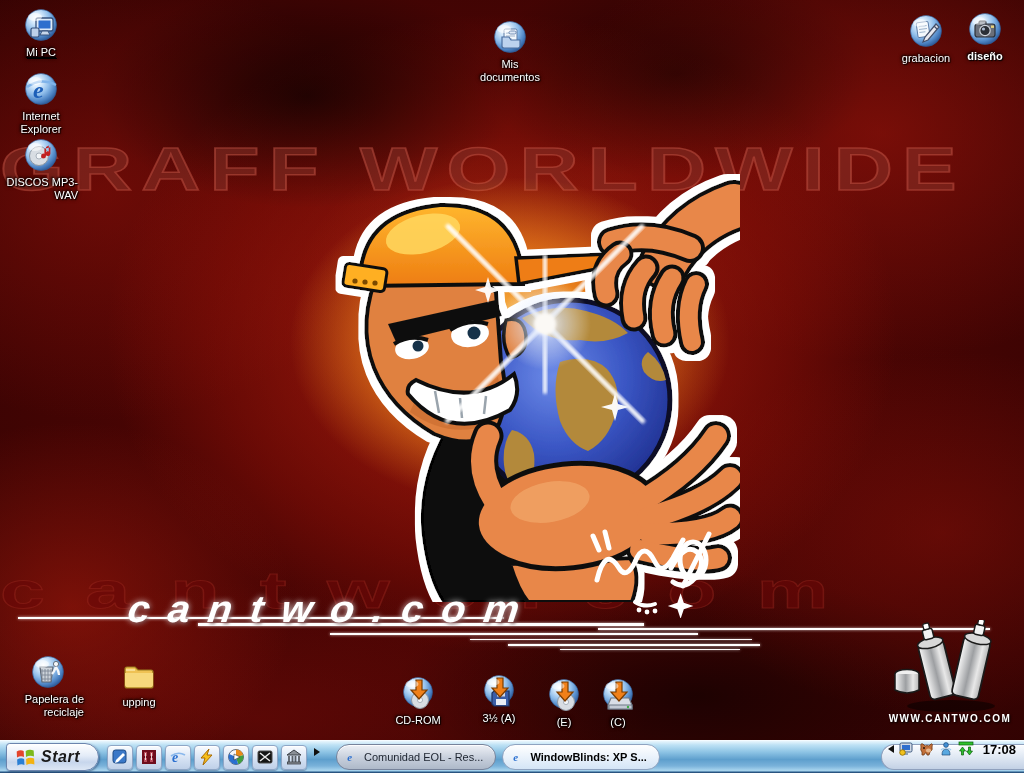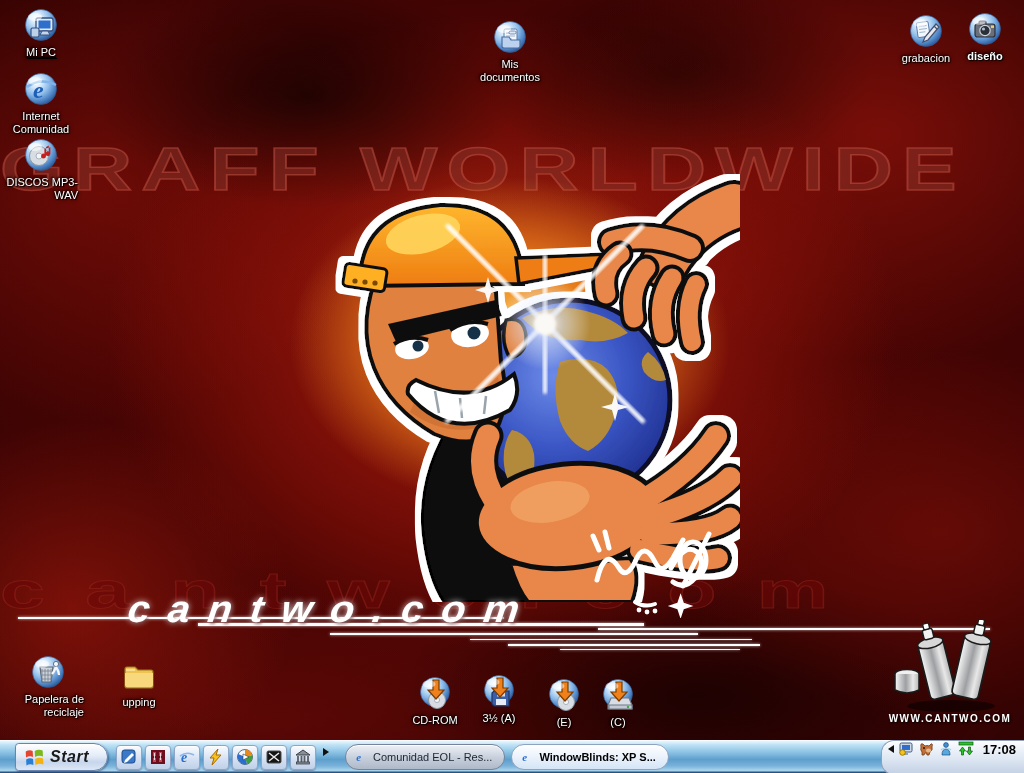--- a/index.html
+++ b/index.html
@@ -69,21 +69,21 @@
 
   
   .taskbar {
     position:absolute; left:0; top:740px; width:1024px; height:33px;
     display:flex; align-items:center;
     background:linear-gradient(180deg,#e9f6fd 0%,#bfe2f5 12%,#8cc3e4 35%,#5e9fcd 58%,#7ab2da 78%,#a9d5ee 92%,#3f739f 97%,#12325e 100%);
     border-top:1px solid #f4fbff;
   }
   .start-btn {
     display:flex; align-items:center; gap:5px;
-    height:28px; margin-left:15px; padding:0 18px 0 8px;
+    height:28px; margin-left:6px; padding:0 18px 0 8px;
     border:1px solid #6b84ad; border-radius:4px 15px 15px 4px;
     background:linear-gradient(180deg,#ffffff,#e4ecf8 45%,#c7d6ec 70%,#dde7f5);
     box-shadow:inset 0 1px 0 #fff, 1px 1px 2px rgba(10,30,70,.45);
     cursor:pointer;
   }
   .start-btn .start-label { font-size:16px; font-weight:bold; font-style:italic; color:#1a1a1a; letter-spacing:.5px; }
   .ql { display:flex; align-items:center; gap:3px; margin-left:8px; }
   .ql-btn {
     width:26px; height:25px; display:flex; align-items:center; justify-content:center;
     border:1px solid #8fa6c6; border-radius:4px;
@@ -107,21 +107,21 @@
   .task-btn.active {
     background:linear-gradient(180deg,#ffffff,#e8f1fb 55%,#d4e5f6);
     border-color:#8fa3c0; font-weight:bold; color:#000;
   }
   .task-btn .tlabel { max-width:128px; overflow:hidden; text-overflow:ellipsis; }
 
   .tb-spacer { flex:1; }
 
   .tray {
     display:flex; align-items:center; gap:4px;
-    height:35px; margin-right:0; padding:0 8px 16px 6px;
+    height:26px; margin-right:0; padding:0 8px 16px 6px;
     border:1px solid #8fa0bd; border-right:none; border-radius:13px 0 0 13px;
     background:linear-gradient(180deg,#fbfdff,#dde6f2 55%,#c3d1e5);
     box-shadow:inset 0 1px 0 #fff;
   }
   .tray-ic { width:16px; height:16px; display:block; cursor:pointer; }
   .clock { font-size:13px; font-weight:bold; color:#000; margin-left:5px; cursor:default; }
 </style>
 </head>
 <body>
 
@@ -318,21 +318,21 @@
     <div class="lbl">Mi PC</div>
   </div>
 
   <div class="desk-icon" style="left:6px; top:72px; width:70px;">
     <svg class="ic" viewBox="0 0 36 36">
       <circle cx="18" cy="17" r="15.5" fill="url(#orbGrad)" stroke="#2d5a96" stroke-width=".6"></circle>
       <text x="10" y="26" font-family="Liberation Serif, serif" font-size="24" font-style="italic" font-weight="bold" fill="#1d5fb8">e</text>
       <path d="M4,15 Q18,5 33,13" stroke="#7fb3ea" stroke-width="2.5" fill="none"></path>
       <ellipse cx="12" cy="9" rx="7" ry="4" fill="#fff" opacity=".55"></ellipse>
     </svg>
-    <div class="lbl">Internet Comunidad</div>
+    <div class="lbl">Internet Explorer</div>
   </div>
 
   <div class="desk-icon" style="left:4px; top:138px; width:74px;text-align:right;">
     <svg class="ic" viewBox="0 0 36 36">
       <circle cx="18" cy="17" r="15.5" fill="url(#orbGrad)" stroke="#2d5a96" stroke-width=".6"></circle>
       <circle cx="16" cy="18" r="9.5" fill="#d8dde3" stroke="#8d97a3" stroke-width="1"></circle>
       <circle cx="16" cy="18" r="3" fill="#f2f5f8" stroke="#9aa4b0" stroke-width=".8"></circle>
       <path d="M23,9 v9 a2.4,2.4 0 1 1 -1.6,-2.3 v-5 l6,-1.4 v6.4 a2.4,2.4 0 1 1 -1.6,-2.3 v-6 z" fill="#c22121"></path>
       <ellipse cx="12" cy="9" rx="7" ry="4" fill="#fff" opacity=".55"></ellipse>
     </svg>
@@ -390,21 +390,21 @@
 
   <div class="desk-icon" style="left:108px; top:658px; width:62px;">
     <svg class="ic" viewBox="0 0 36 36">
       <path d="M4,11 q0,-2 2,-2 h8 l3,3 h13 q2,0 2,2 v14 q0,2 -2,2 h-24 q-2,0 -2,-2 z" fill="#efc254" stroke="#9a7b1e" stroke-width="1.2"></path>
       <path d="M4,15 h28 v12 q0,2 -2,2 h-24 q-2,0 -2,-2 z" fill="#f7d87c"></path>
       <path d="M5,12 h9" stroke="#fce9ae" stroke-width="1.4"></path>
     </svg>
     <div class="lbl">upping</div>
   </div>
 
-  <div class="desk-icon" style="left:404px; top:676px; width:62px;">
+  <div class="desk-icon" style="left:387px; top:676px; width:62px;">
     <svg class="ic" viewBox="0 0 36 36">
       <circle cx="18" cy="16" r="14.5" fill="url(#orbGrad)" stroke="#2d5a96" stroke-width=".6"></circle>
       <circle cx="20" cy="24" r="8.5" fill="#d8dde3" stroke="#8d97a3" stroke-width="1"></circle>
       <circle cx="20" cy="24" r="2.6" fill="#f2f5f8" stroke="#9aa4b0" stroke-width=".8"></circle>
       <path d="M16,4 h6 v10 h5 l-8,9 -8,-9 h5 z" fill="#f08019" stroke="#7a3c00" stroke-width="1.2"></path>
       <ellipse cx="12" cy="8" rx="6.5" ry="3.6" fill="#fff" opacity=".5"></ellipse>
     </svg>
     <div class="lbl">CD-ROM</div>
   </div>
 

